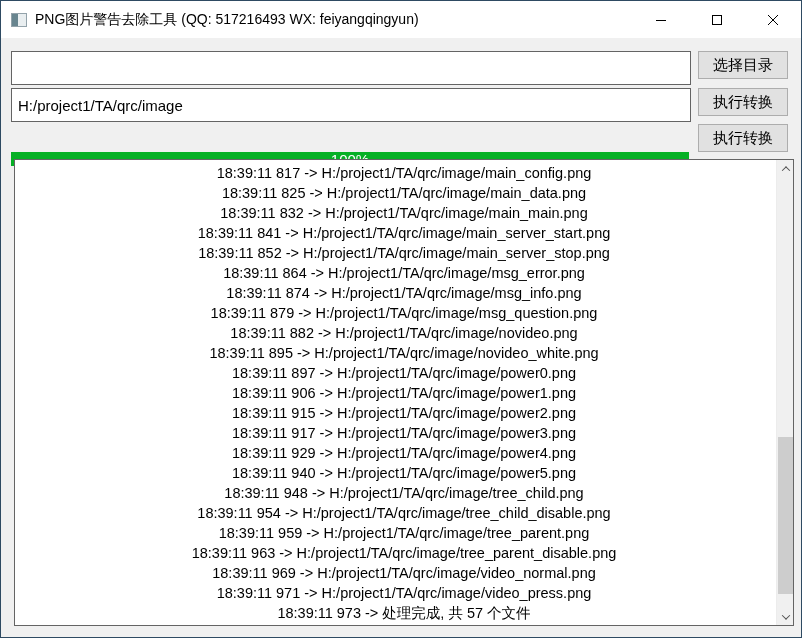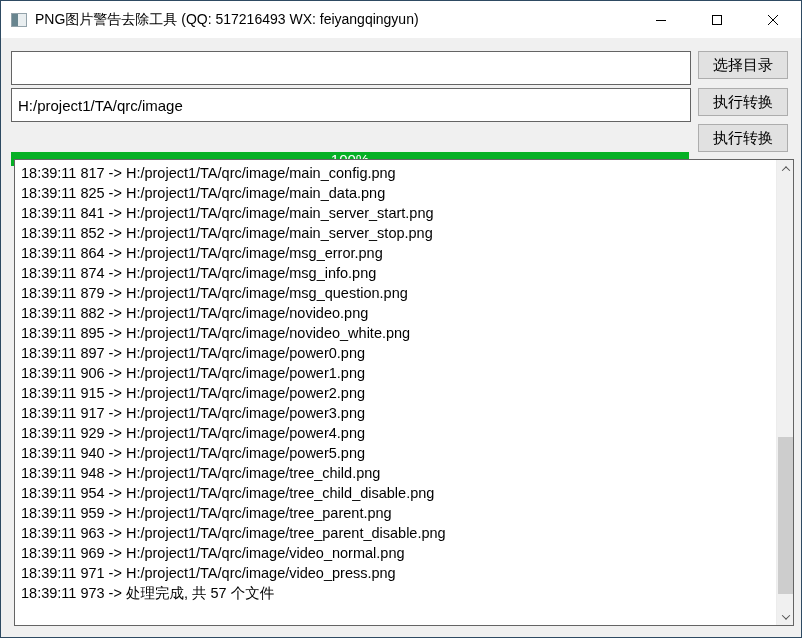--- a/index.html
+++ b/index.html
@@ -54,21 +54,21 @@
     display:flex; align-items:center; justify-content:center;
   }
   .progress-label { font-size:15px; color:#ffffff; }
   
   .log {
     position:absolute; left:13px; top:158px; width:780px; height:467px;
     background:#ffffff; border:1px solid #646464; overflow:hidden;
   }
   .log-lines { padding:3px 6px 0 6px; }
   .log-line {
-    font-size:14.5px; line-height:20px; color:#000; white-space:nowrap;
+    font-size:14.5px; line-height:20px; color:#000; white-space:nowrap;text-align:center;
   }
   
   .scrollbar {
     position:absolute; top:0; right:0; width:17px; height:100%;
     background:#f0f0f0; border-left:1px solid #ececec;
   }
   .sb-btn {
     position:absolute; left:0; width:17px; height:17px;
     display:flex; align-items:center; justify-content:center; background:#f0f0f0;
   }
@@ -128,20 +128,21 @@
     <div class="progress-fill" style="width: 100%; background: rgb(6, 176, 37);">
       <span class="progress-label">100%</span>
     </div>
   </div>
   <button class="push-btn row3">执行转换</button>
 
   <div class="log">
     <div class="log-lines">
         <div class="log-line">18:39:11 817 -&gt; H:/project1/TA/qrc/image/main_config.png</div>
         <div class="log-line">18:39:11 825 -&gt; H:/project1/TA/qrc/image/main_data.png</div>
+        <div class="log-line">18:39:11 832 -&gt; H:/project1/TA/qrc/image/main_main.png</div>
         <div class="log-line">18:39:11 841 -&gt; H:/project1/TA/qrc/image/main_server_start.png</div>
         <div class="log-line">18:39:11 852 -&gt; H:/project1/TA/qrc/image/main_server_stop.png</div>
         <div class="log-line">18:39:11 864 -&gt; H:/project1/TA/qrc/image/msg_error.png</div>
         <div class="log-line">18:39:11 874 -&gt; H:/project1/TA/qrc/image/msg_info.png</div>
         <div class="log-line">18:39:11 879 -&gt; H:/project1/TA/qrc/image/msg_question.png</div>
         <div class="log-line">18:39:11 882 -&gt; H:/project1/TA/qrc/image/novideo.png</div>
         <div class="log-line">18:39:11 895 -&gt; H:/project1/TA/qrc/image/novideo_white.png</div>
         <div class="log-line">18:39:11 897 -&gt; H:/project1/TA/qrc/image/power0.png</div>
         <div class="log-line">18:39:11 906 -&gt; H:/project1/TA/qrc/image/power1.png</div>
         <div class="log-line">18:39:11 915 -&gt; H:/project1/TA/qrc/image/power2.png</div>

